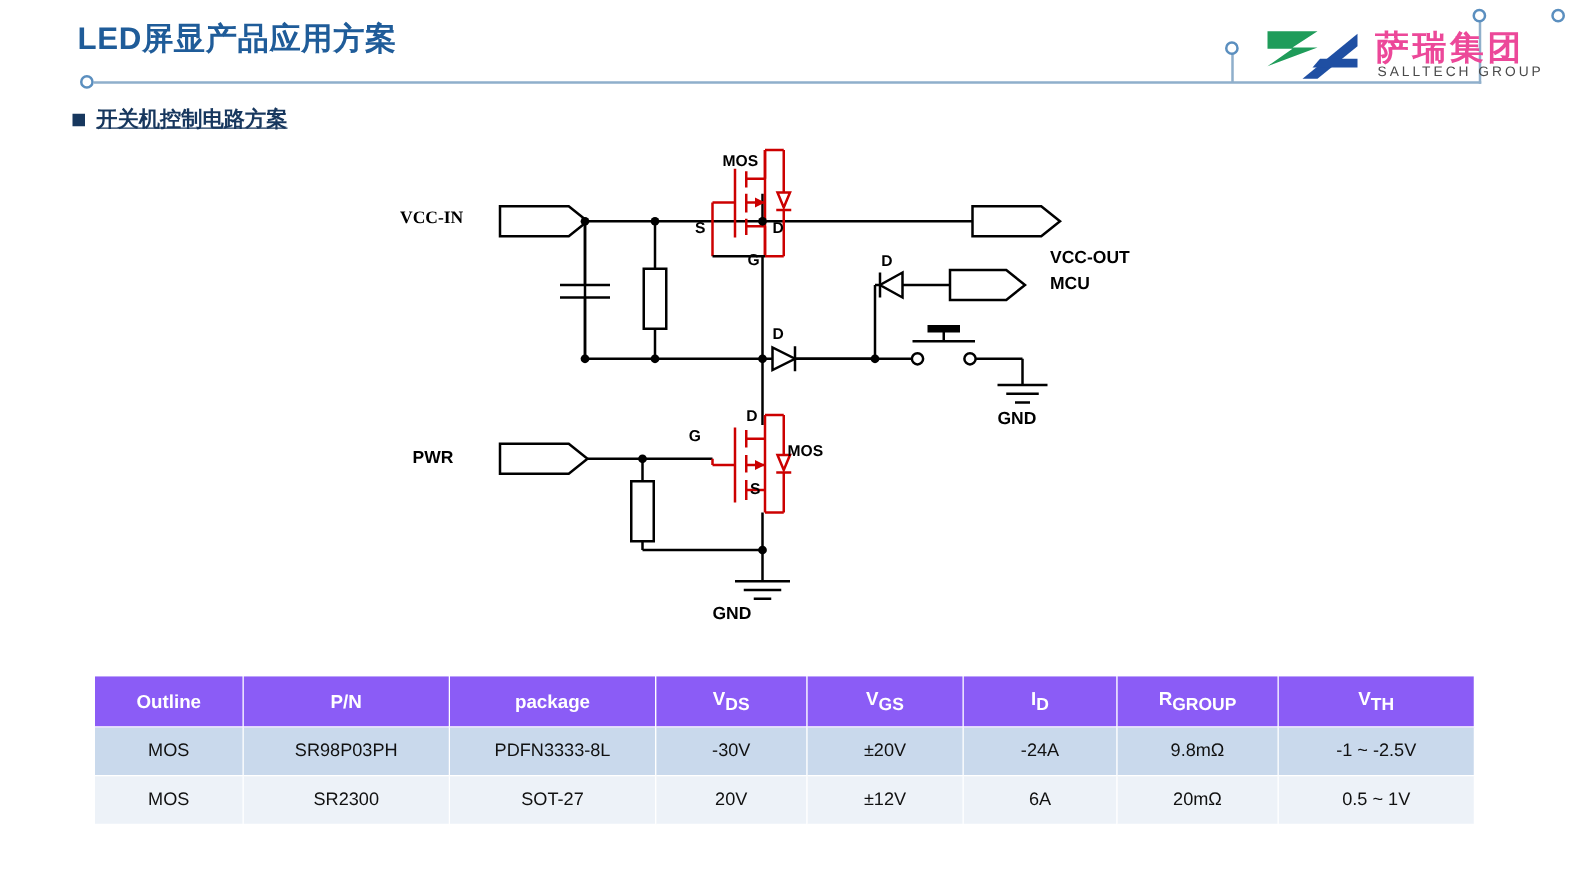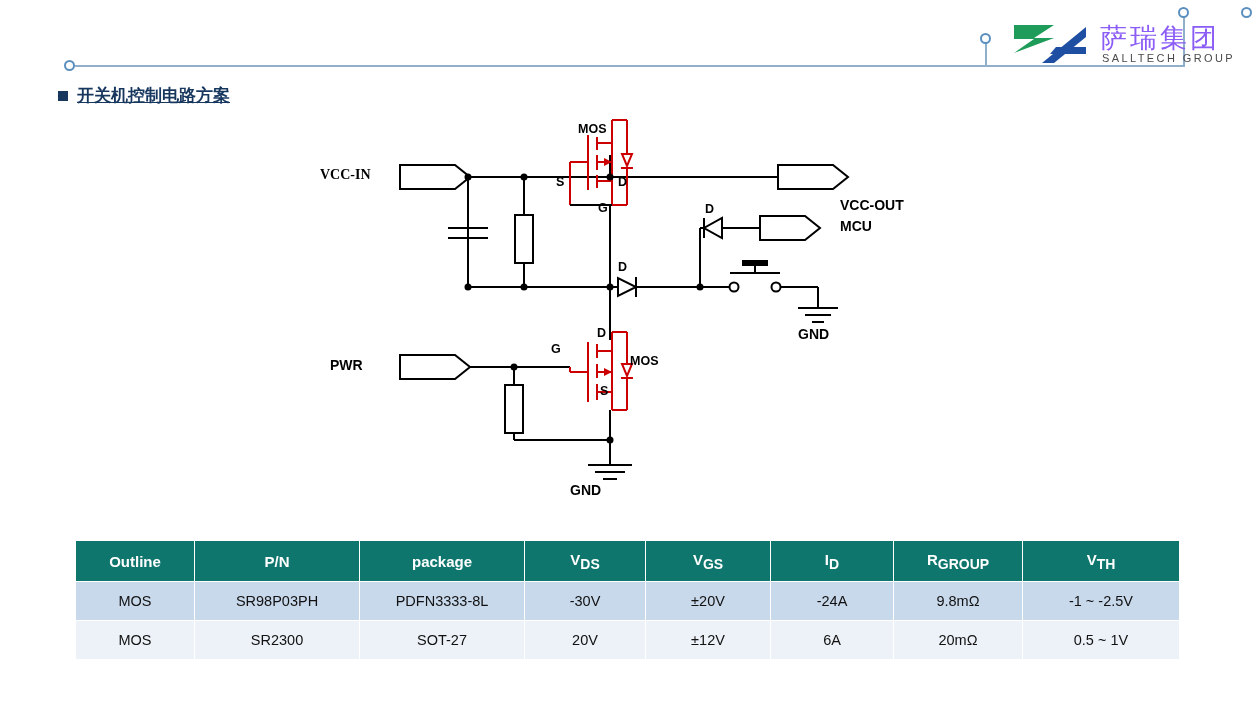--- a/index.html
+++ b/index.html
@@ -84,22 +84,22 @@
     left: 0; top: 3px;
     width: 78px;
     height: 44px;
     overflow: hidden;
   }
   #logo-cn {
     position: absolute;
     left: 88px;
     top: 0px;
     font-size: 27px;
-    font-weight: normal;
-    color: #8b5cf6;
+    font-weight: bold;
+    color: #ec4899;
     letter-spacing: 3px;
     white-space: nowrap;
   }
   #logo-en {
     position: absolute;
     left: 90px;
     top: 32px;
     font-size: 11px;
     color: #4a4a4a;
     letter-spacing: 2.4px;
@@ -155,21 +155,21 @@
   
   #spec-table {
     position: absolute;
     left: 75px;
     top: 540px;
     width: 1105px;
     border-collapse: collapse;
     font-size: 14.5px;
   }
   #spec-table th {
-    background: #0f766e;
+    background: #8b5cf6;
     color: #ffffff;
     font-weight: bold;
     height: 38px;
     border: 1px solid #ffffff;
     text-align: center;
     font-size: 15px;
   }
   #spec-table td {
     height: 36px;
     border: 1px solid #ffffff;
@@ -177,20 +177,21 @@
     color: #111;
   }
   #spec-table tr.row-odd td { background: #C9D9EC; }
   #spec-table tr.row-even td { background: #EDF2F8; }
   sub { font-size: 14px; }
 </style>
 </head>
 <body>
 
 <div id="header">
+  <div id="slide-title">LED屏显产品应用方案</div>
 
   <div id="header-line-h"></div>
   <div id="header-line-up"></div>
   <div id="header-line-mid-up"></div>
 
   <div class="node-circle" id="node-left"></div>
   <div class="node-circle" id="node-mid"></div>
   <div class="node-circle" id="node-right"></div>
   <div class="node-circle" id="node-far-right"></div>
 

